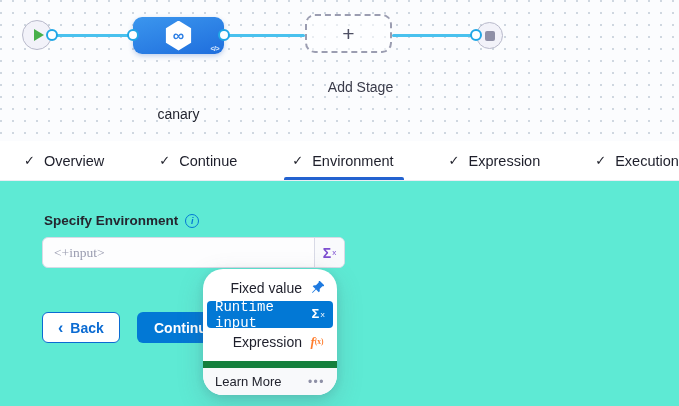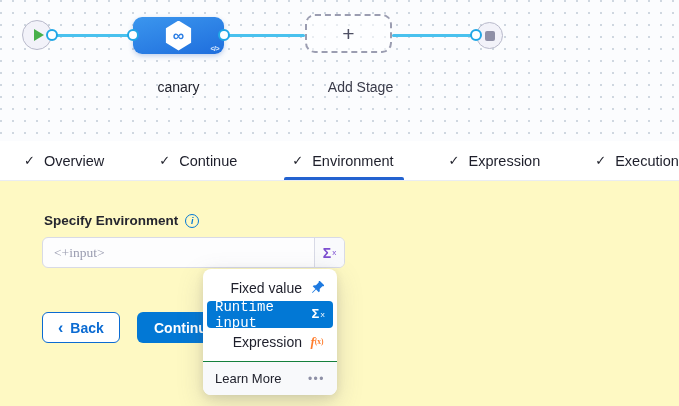--- a/index.html
+++ b/index.html
@@ -130,21 +130,21 @@
     left: -8px; right: -10px; bottom: 0;
     height: 3px;
     background: #2362d0;
     border-radius: 2px 2px 0 0;
   }
 
   
   .content {
     position: relative;
     height: 225px;
-    background: #fef9c3;
+    background: #5eead4;
     padding-left: 7px;
   }
   .field-label {
     position: absolute;
     left: 44px; top: 32px;
     font-size: 13.5px;
     font-weight: 700;
     color: #25262f;
     display: flex; align-items: center; gap: 7px;
   }
@@ -222,21 +222,21 @@
     cursor: pointer;
     z-index: 1;
   }
 
   
   .dropdown {
     position: absolute;
     left: 203px; top: 88px;
     width: 134px;
     background: #ffffff;
-    border-radius: 8px;
+    border-radius: 20px;
     box-shadow: 0 2px 8px rgba(40,41,61,.10), 0 9px 26px rgba(96,97,112,.22);
     z-index: 5;
     overflow: hidden;
   }
   .dropdown .menu { padding: 5px 4px 6px; }
   .menu-item {
     height: 27px;
     display: flex;
     align-items: center;
     justify-content: flex-end;
@@ -259,21 +259,21 @@
   .menu-sigma { color: #ffffff; font-size: 13px; font-weight: 700; }
   .fx-icon {
     color: #ff7d2d;
     font-size: 13px;
     font-style: italic;
     font-weight: 600;
     font-family: "Liberation Serif", serif;
   }
   .fx-icon sub { font-size: 7.5px; font-style: normal; }
   .dd-footer {
-    border-top: 1px solid #15803d;
+    border-top: 7px solid #15803d;
     background: #f8f9fb;
     height: 34px;
     display: flex;
     align-items: center;
     justify-content: space-between;
     padding: 0 12px;
     font-size: 13px;
     color: #22232e;
   }
   .dd-dots {
@@ -294,21 +294,21 @@
   <div class="node-circle" style="left:22px;">
     <div class="play-tri"></div>
   </div>
 
   <div class="stage-node">
     <div class="hexagon">
       <span>∞</span>
     </div>
     <span class="code-badge">&lt;/&gt;</span>
   </div>
-  <div class="node-label" style="left:133px;width:91px;">canary</div>
+  <div class="node-label" style="left:133px;width:91px;margin-top:27px;">canary</div>
 
   <div class="add-stage-node">
     <span>+</span>
   </div>
   <div class="node-label" style="left:317px;width:87px;color:#3a3b4a;">Add Stage</div>
 
   <div class="node-circle end-node">
     <div class="stop-sq"></div>
   </div>
 

